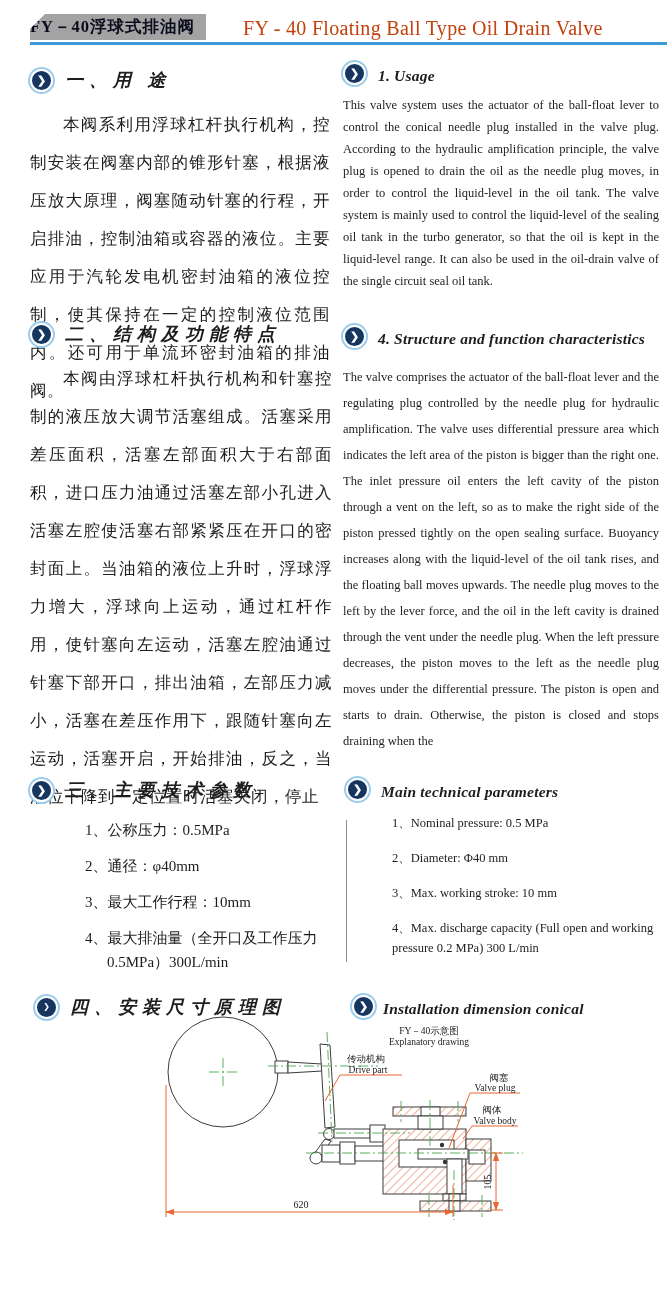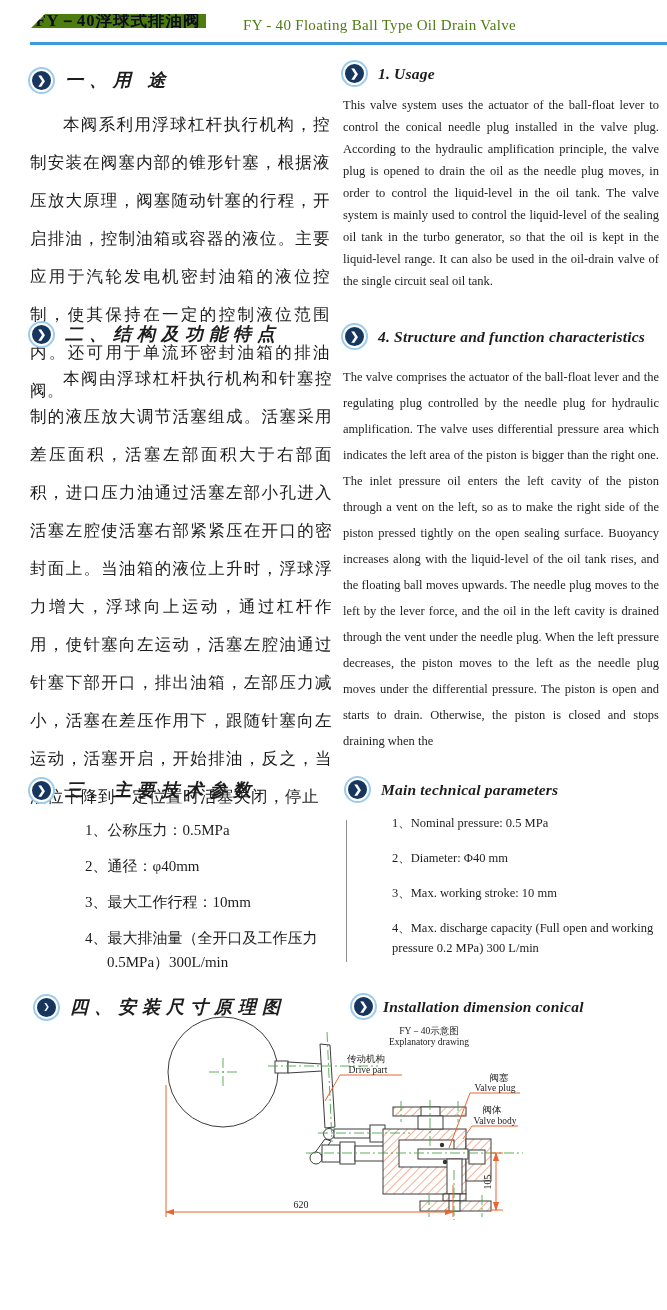--- a/index.html
+++ b/index.html
@@ -8,37 +8,37 @@
     width:667px;height:1310px;
     margin:0 auto;
     background:#ffffff;
     font-family:"Liberation Serif","DejaVu Serif",serif;
     color:#1d1d1d;
     overflow:hidden;
   }
   
   .hdr-box{
     position:absolute;left:30px;top:14px;
-    width:176px;height:14px;
-    background:#4d7c0f;
+    width:176px;height:26px;
+    background:#a3a3a3;
     clip-path:polygon(15px 0,100% 0,100% 100%,0 100%,0 15px);
-    display:flex;align-items:center;justify-content:center;
+    display:flex;align-items:center;
     font-weight:bold;font-size:16.5px;color:#0b0b1e;
     letter-spacing:1px;
   }
   .hdr-en{
     position:absolute;left:243px;top:17px;
-    font-size:15px;color:#4d7c0f;letter-spacing:.3px;text-align:right;
+    font-size:20px;color:#c2410c;letter-spacing:.3px;text-align:right;
   }
   .hdr-line{
     position:absolute;left:30px;top:42px;
     width:637px;height:3px;background:#3E9AD6;
   }
   
-  .sec-head{display:flex;align-items:center;gap:12px;}
+  .sec-head{display:flex;align-items:flex-end;gap:12px;}
   .sec-icon{
     width:19px;height:19px;border-radius:50%;
     background:#16355F;border:2px solid #fff;
     box-shadow:0 0 0 2px #9CCCEC;
     display:inline-flex;align-items:center;justify-content:center;
     flex:0 0 auto;
   }
   .sec-icon::before{content:"❯";color:#fff;font-size:11px;font-weight:bold;line-height:1;}
   .zh-head{font-size:18px;font-weight:bold;letter-spacing:6px;font-style:italic;}
   .en-head{font-size:15.5px;font-weight:bold;font-style:italic;letter-spacing:.2px;}

